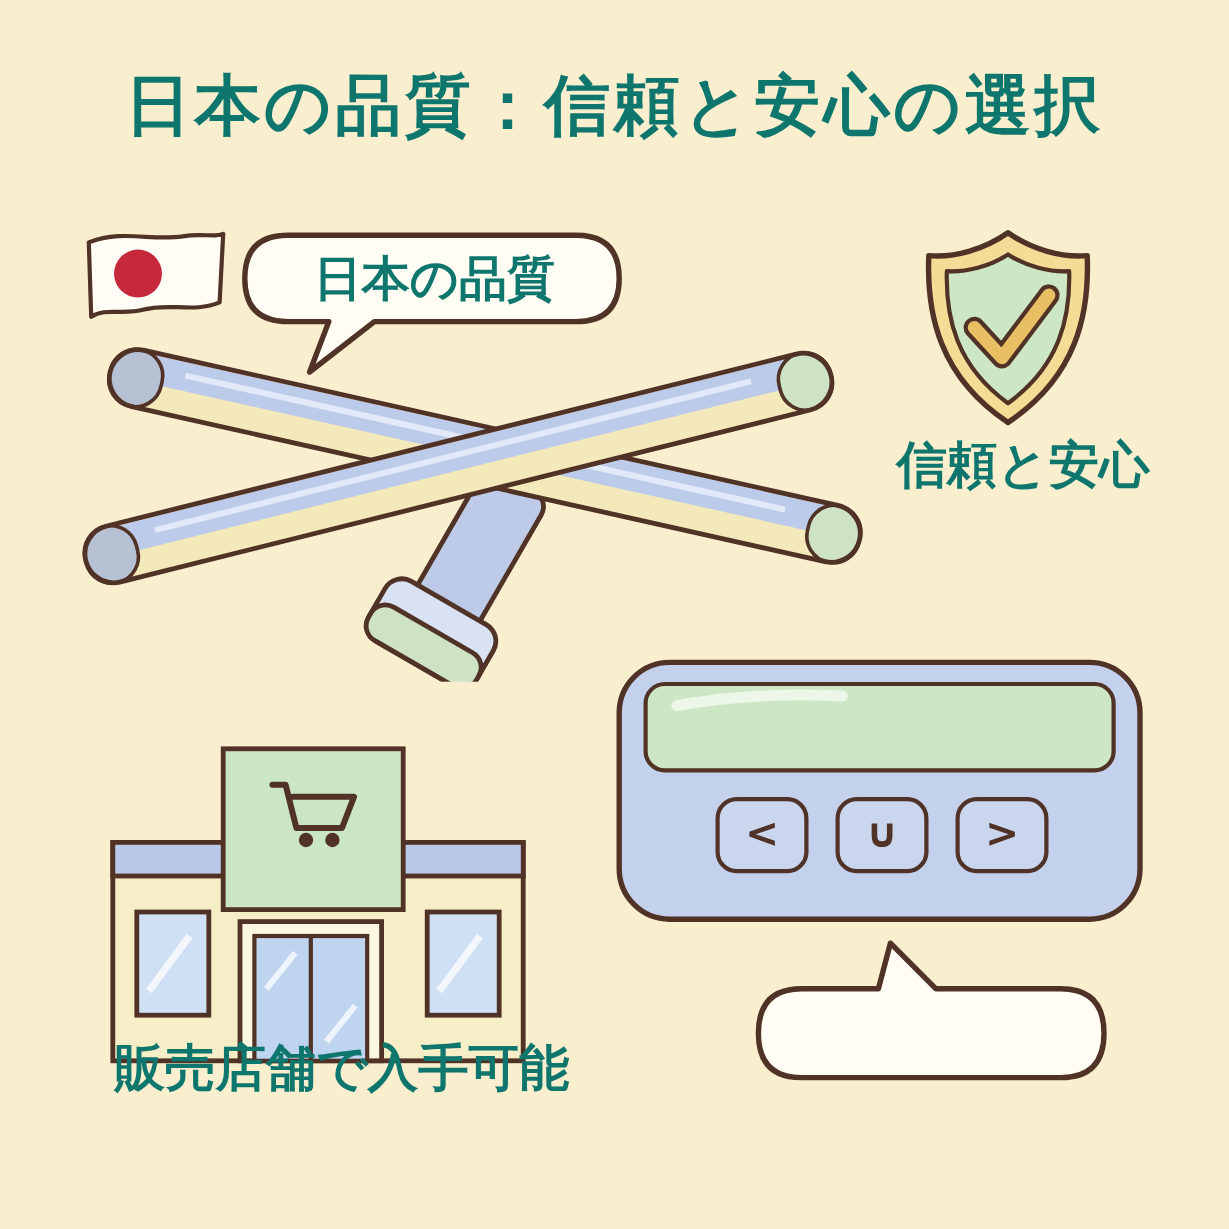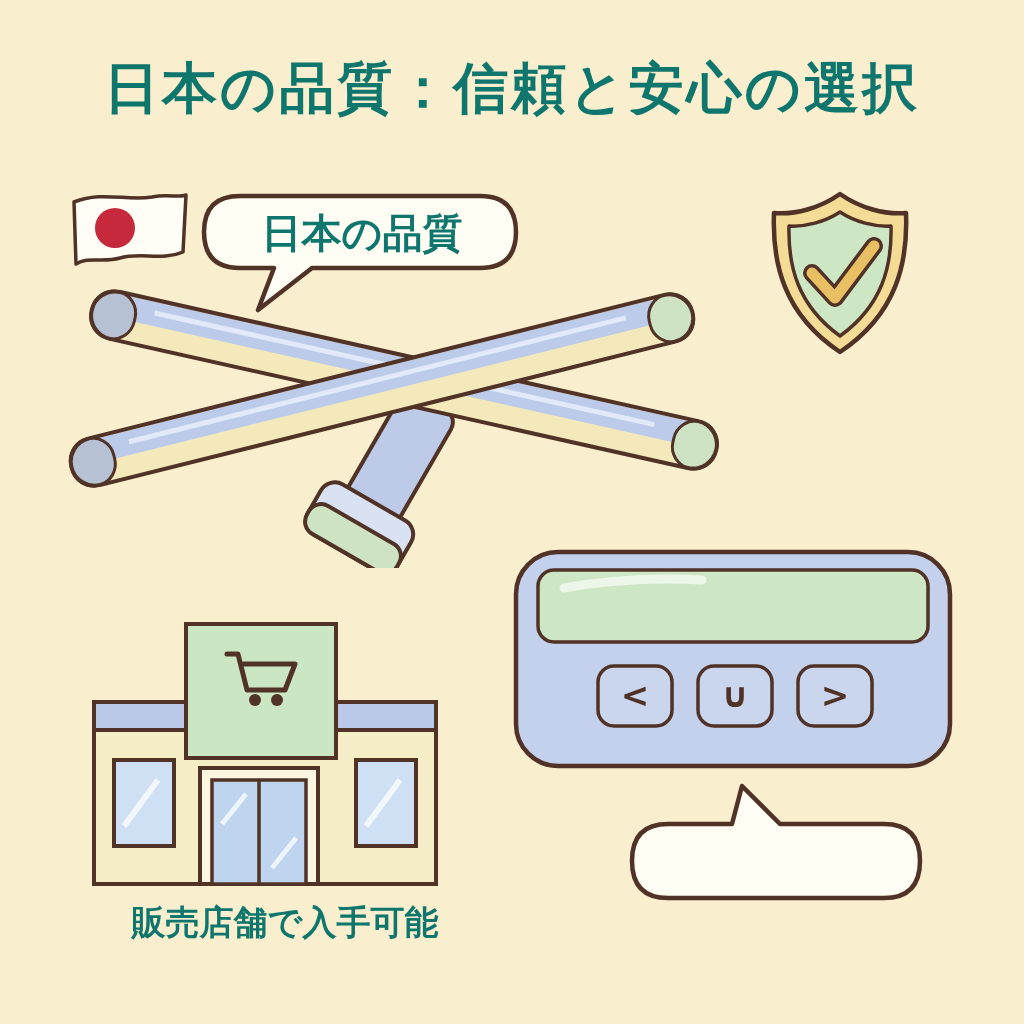--- a/index.html
+++ b/index.html
@@ -12,21 +12,21 @@
   .abs{position:absolute;}
   .txt{font-weight:700;color:#0f766e;text-align:center;}
   #title{
     left:0;top:52px;width:1024px;font-size:55px;font-weight:800;
     letter-spacing:3px;text-align:center;
   }
   .bubble-label{font-size:40px;font-weight:700;}
   #maker-label{left:214px;top:205px;width:296px;height:56px;line-height:56px;}
   #intuitive-label{left:642px;top:831px;width:268px;height:58px;line-height:58px;}
   #trust-label{left:730px;top:360px;width:245px;font-size:42px;}
-  #store-label{left:60px;top:900px;width:450px;font-size:34px;}
+  #store-label{left:60px;top:862px;width:450px;font-size:42px;}
   .glyph{
     top:666px;width:74px;height:60px;line-height:58px;text-align:center;
     font-size:34px;font-weight:700;color:#503226;
   }
   #glyph-left{left:598px;}
   #glyph-mid{left:698px;}
   #glyph-right{left:798px;}
 </style>
 </head>
 <body>
@@ -73,20 +73,21 @@
   </svg>
 
   <svg class="abs" style="left:763px;top:188px" width="154" height="172" viewBox="0 0 154 172">
     <path d="M77,6 C97,20 122,27 143,25 C145,74 134,126 77,164 C20,126 9,74 11,25 C32,27 57,20 77,6 Z" fill="#f4dc96" stroke="#503226" stroke-width="4.5" stroke-linejoin="round"></path>
     <path d="M77,24 C92,34 112,39 128,38 C129,77 120,117 77,148 C34,117 25,77 26,38 C42,39 62,34 77,24 Z" fill="#cde7c4" stroke="#503226" stroke-width="3.5" stroke-linejoin="round"></path>
     <g>
       <path d="M49,85 L72,110 L111,58" fill="none" stroke="#503226" stroke-width="18" stroke-linecap="round" stroke-linejoin="round"></path>
       <path d="M49,85 L72,110 L111,58" fill="none" stroke="#e9bf63" stroke-width="11" stroke-linecap="round" stroke-linejoin="round"></path>
     </g>
   </svg>
+  <div id="trust-label" class="abs txt">信頼と安心</div>
 
   <svg class="abs" style="left:512px;top:548px" width="442" height="222" viewBox="0 0 442 222">
     <rect x="4" y="4" width="434" height="214" rx="42" fill="#c3d1ec" stroke="#503226" stroke-width="4.5"></rect>
     <rect x="26" y="22" width="390" height="72" rx="16" fill="#cde7c5" stroke="#503226" stroke-width="3.5"></rect>
     <path d="M52,40 Q120,28 190,32" fill="none" stroke="#f0f7ec" stroke-width="9" stroke-linecap="round" opacity="0.9"></path>
     <rect x="86" y="118" width="74" height="60" rx="16" fill="#c9d6ee" stroke="#503226" stroke-width="3.5"></rect>
     <rect x="186" y="118" width="74" height="60" rx="16" fill="#c9d6ee" stroke="#503226" stroke-width="3.5"></rect>
     <rect x="286" y="118" width="74" height="60" rx="16" fill="#c9d6ee" stroke="#503226" stroke-width="3.5"></rect>
   </svg>
   <div id="glyph-left" class="abs glyph">&lt;</div>

